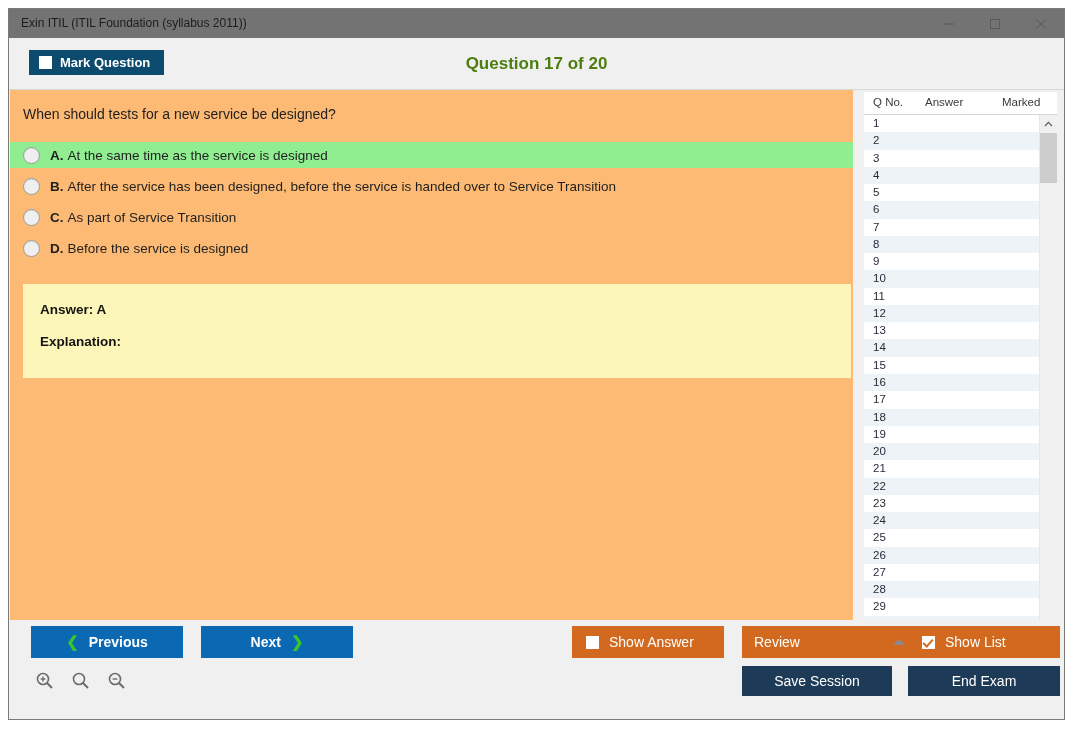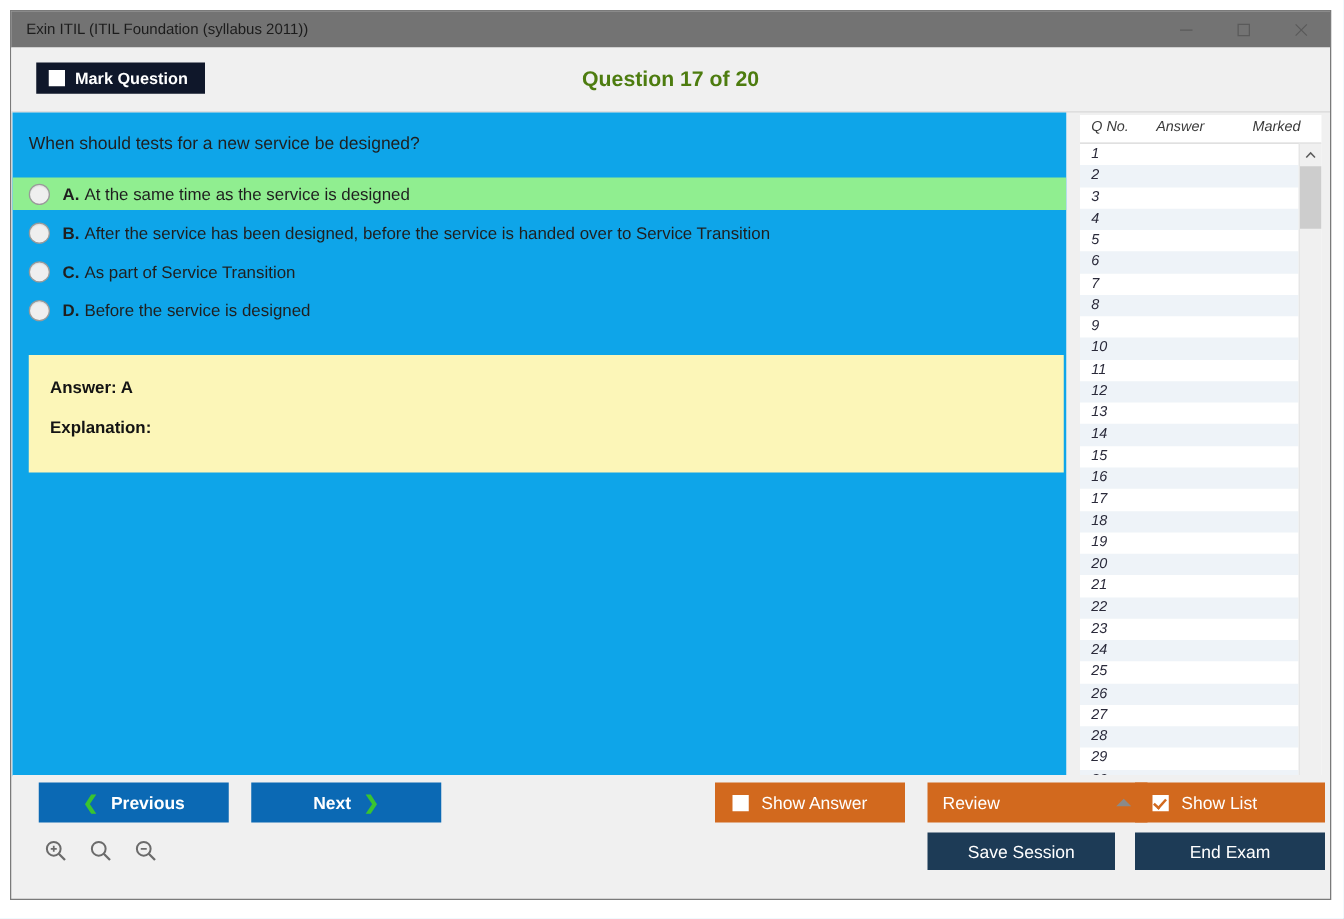--- a/index.html
+++ b/index.html
@@ -46,21 +46,21 @@
   .headerbar {
     position: absolute; left: 0; top: 29px;
     width: 100%; height: 52px;
     background: #f0f0f0;
     border-bottom: 1px solid #d8d8d8;
     box-sizing: border-box;
   }
   .mark-btn {
     position: absolute; left: 20px; top: 12px;
     height: 25px; padding: 0 14px 0 10px;
-    background: #0f172a;
+    background: #0c4a6e;
     display: flex; align-items: center; gap: 8px;
     color: #ffffff; font-size: 13px; font-weight: bold;
     cursor: pointer; user-select: none;
   }
   .cb-white {
     width: 13px; height: 13px;
     background: #ffffff;
     display: inline-block;
     position: relative;
   }
@@ -76,21 +76,21 @@
     text-align: center; line-height: 51px;
     font-size: 17px; font-weight: bold; color: #4d7c0f;
     pointer-events: none;
   }
 
   
   .content {
     position: absolute;
     left: 1px; top: 81px;
     width: 843px; height: 531px;
-    background: #0ea5e9;
+    background: #fdba74;
     overflow: hidden;
   }
   .question-text {
     position: absolute; left: 13px; top: 16px;
     font-size: 14px; color: #1f1f1f;
   }
   .options { position: absolute; left: 0; top: 52px; width: 100%; }
   .option {
     height: 26px; display: flex; align-items: center;
     padding-left: 13px; margin-bottom: 5px;
@@ -119,21 +119,20 @@
   .answer-line.a1 { top: 18px; }
   .answer-line.a2 { top: 50px; }
 
   
   .qlist {
     position: absolute;
     left: 855px; top: 83px;
     width: 193px; height: 541px;
     background: #ffffff;
     box-sizing: border-box;
-    font-style: italic;
   }
   .qlist-head {
     position: absolute; left: 0; top: 0;
     width: 100%; height: 22px;
     border-bottom: 1px solid #d6d6d6;
     background: #ffffff;
   }
   .qlist-head span {
     position: absolute; top: 4px;
     font-size: 11.5px; color: #3a3a3a;

